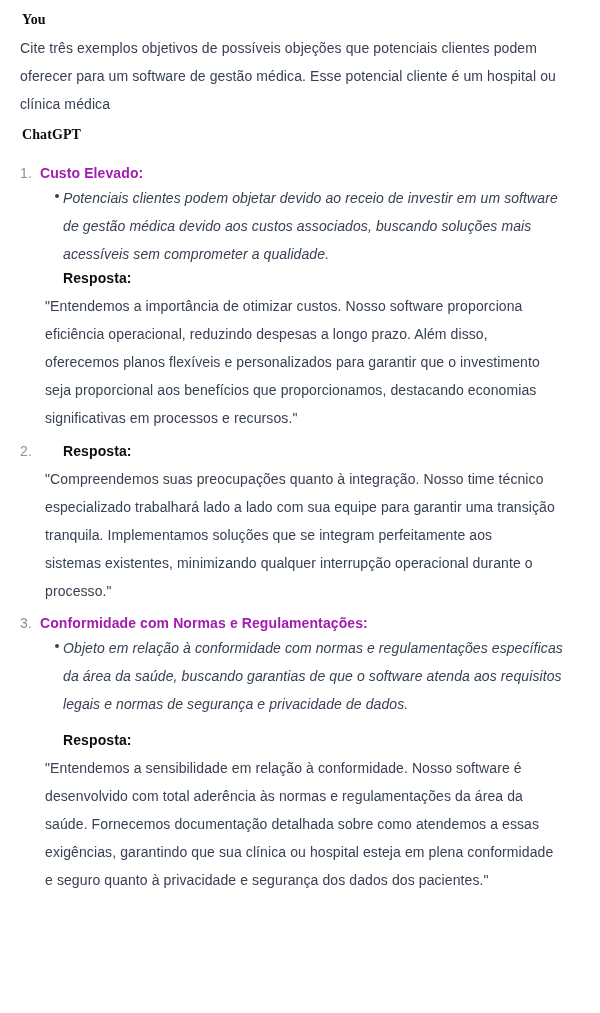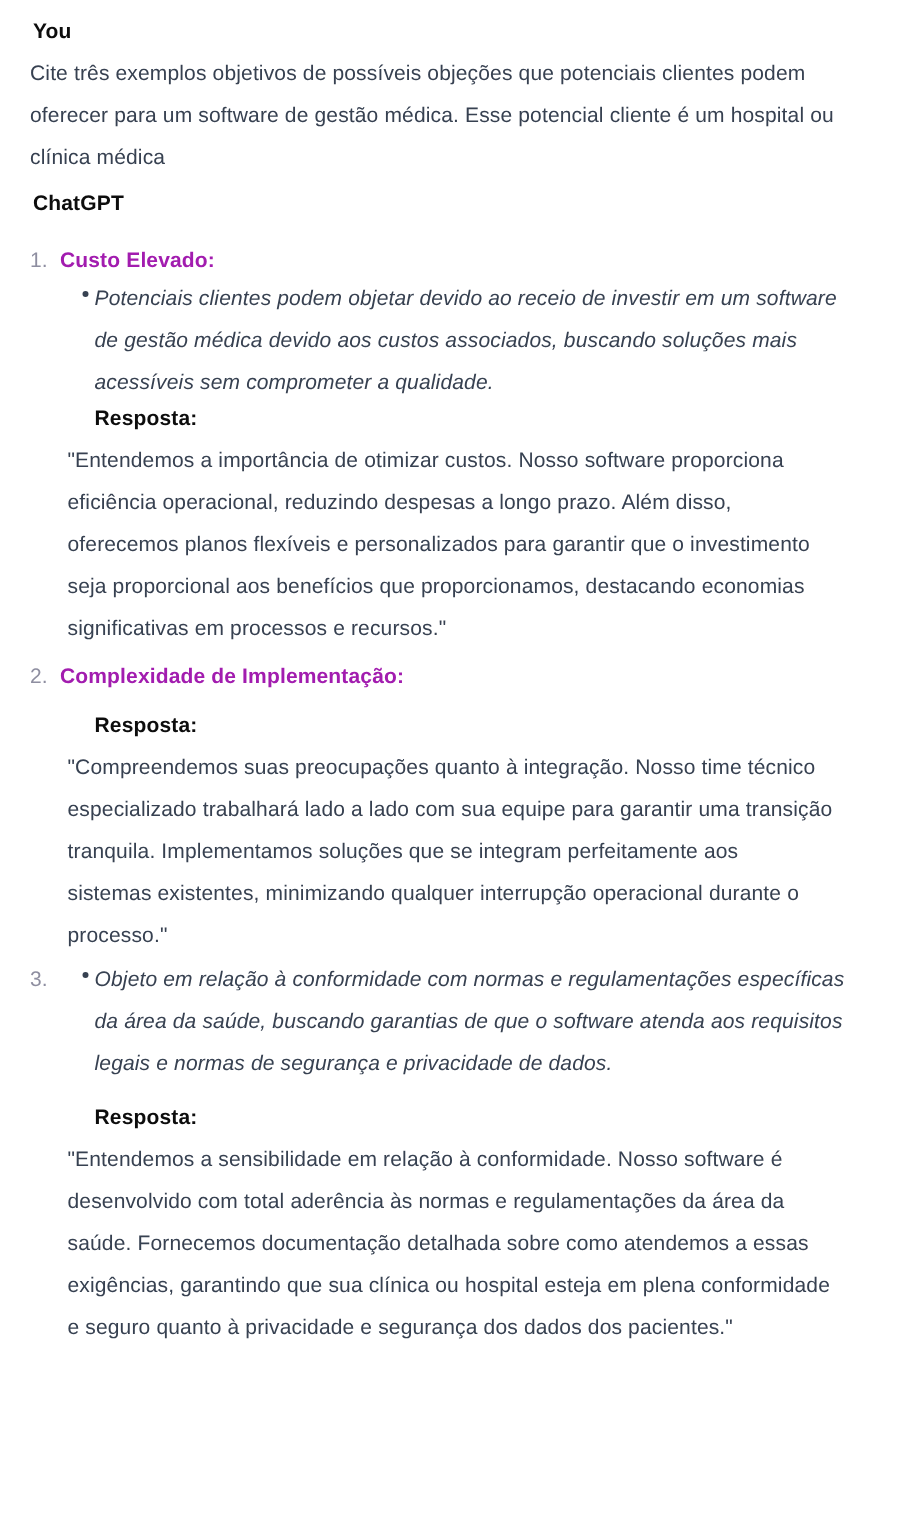--- a/index.html
+++ b/index.html
@@ -12,20 +12,21 @@
     font-family: "Liberation Sans", "DejaVu Sans", sans-serif;
     font-size: 14px;
     line-height: 28px;
     letter-spacing: 0.1px;
     color: #374151;
   }
   .author {
     font-weight: 700;
     color: #0d0d0d;
     margin-left: 2px;
+    font-family: Liberation Serif, serif;
   }
   .assistant-author { margin-top: 3px; }
   .pre { white-space: pre-line; }
   ol.items {
     list-style: none;
     margin-top: 10px;
   }
   .item {
     position: relative;
     padding-left: 20px;
@@ -97,31 +98,31 @@
         <div class="resposta-label">Resposta:</div>
         <div class="resposta-quote pre">"Entendemos a importância de otimizar custos. Nosso software proporciona
 eficiência operacional, reduzindo despesas a longo prazo. Além disso,
 oferecemos planos flexíveis e personalizados para garantir que o investimento
 seja proporcional aos benefícios que proporcionamos, destacando economias
 significativas em processos e recursos."</div>
       </li>
 
       <li class="item item-2">
         <span class="item-marker">2.</span>
-        <div class="item-title">Complexidade de Implementação:</div>
         <div class="resposta-label">Resposta:</div>
         <div class="resposta-quote pre">"Compreendemos suas preocupações quanto à integração. Nosso time técnico
 especializado trabalhará lado a lado com sua equipe para garantir uma transição
 tranquila. Implementamos soluções que se integram perfeitamente aos
 sistemas existentes, minimizando qualquer interrupção operacional durante o
 processo."</div>
       </li>
 
       <li class="item item-3">
         <span class="item-marker">3.</span>
+        <div class="item-title">Conformidade com Normas e Regulamentações:</div>
         <div class="bullet-row">
           <span class="bullet-dot"></span>
           <div class="pre">Objeto em relação à conformidade com normas e regulamentações específicas
 da área da saúde, buscando garantias de que o software atenda aos requisitos
 legais e normas de segurança e privacidade de dados.</div>
         </div>
         <div class="resposta-label">Resposta:</div>
         <div class="resposta-quote pre">"Entendemos a sensibilidade em relação à conformidade. Nosso software é
 desenvolvido com total aderência às normas e regulamentações da área da
 saúde. Fornecemos documentação detalhada sobre como atendemos a essas

